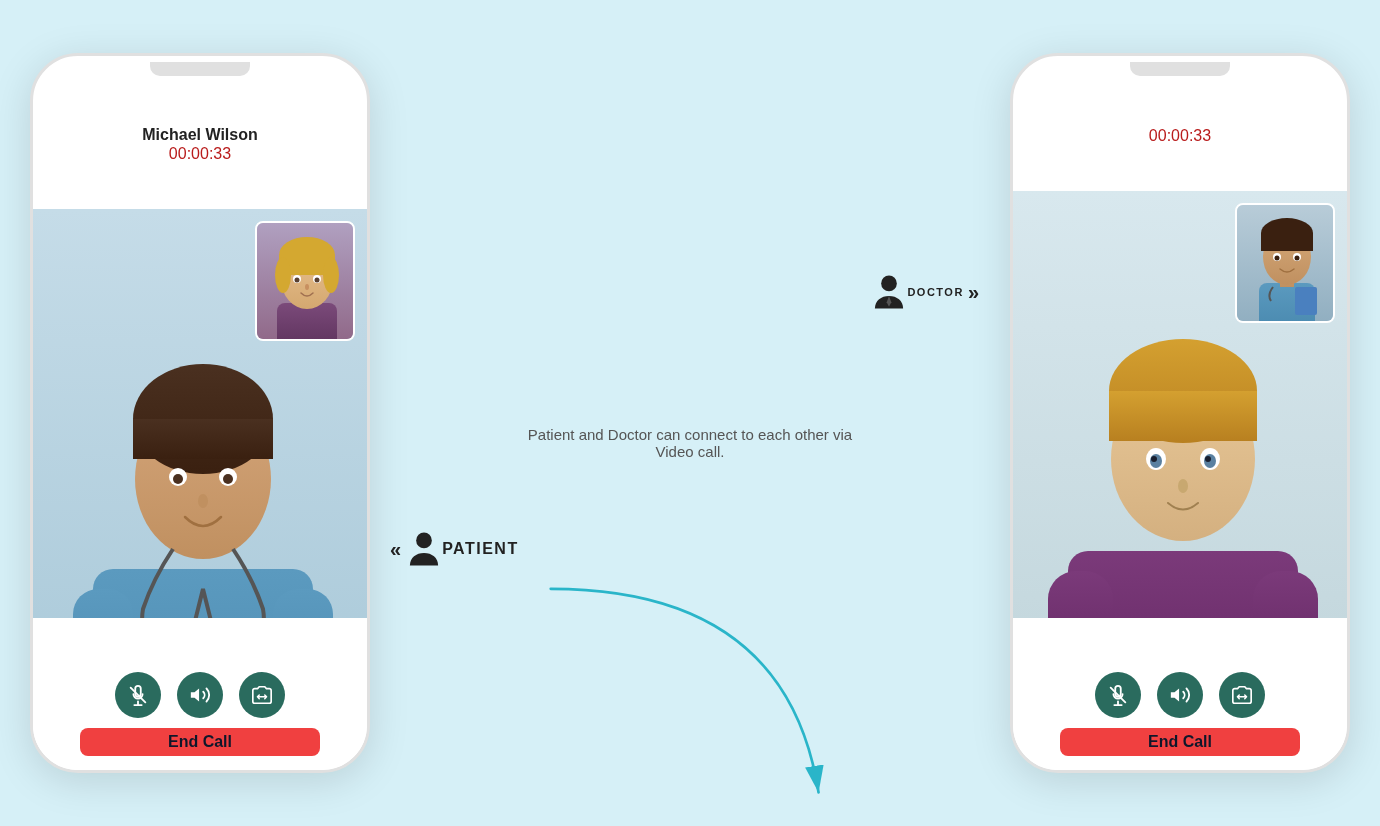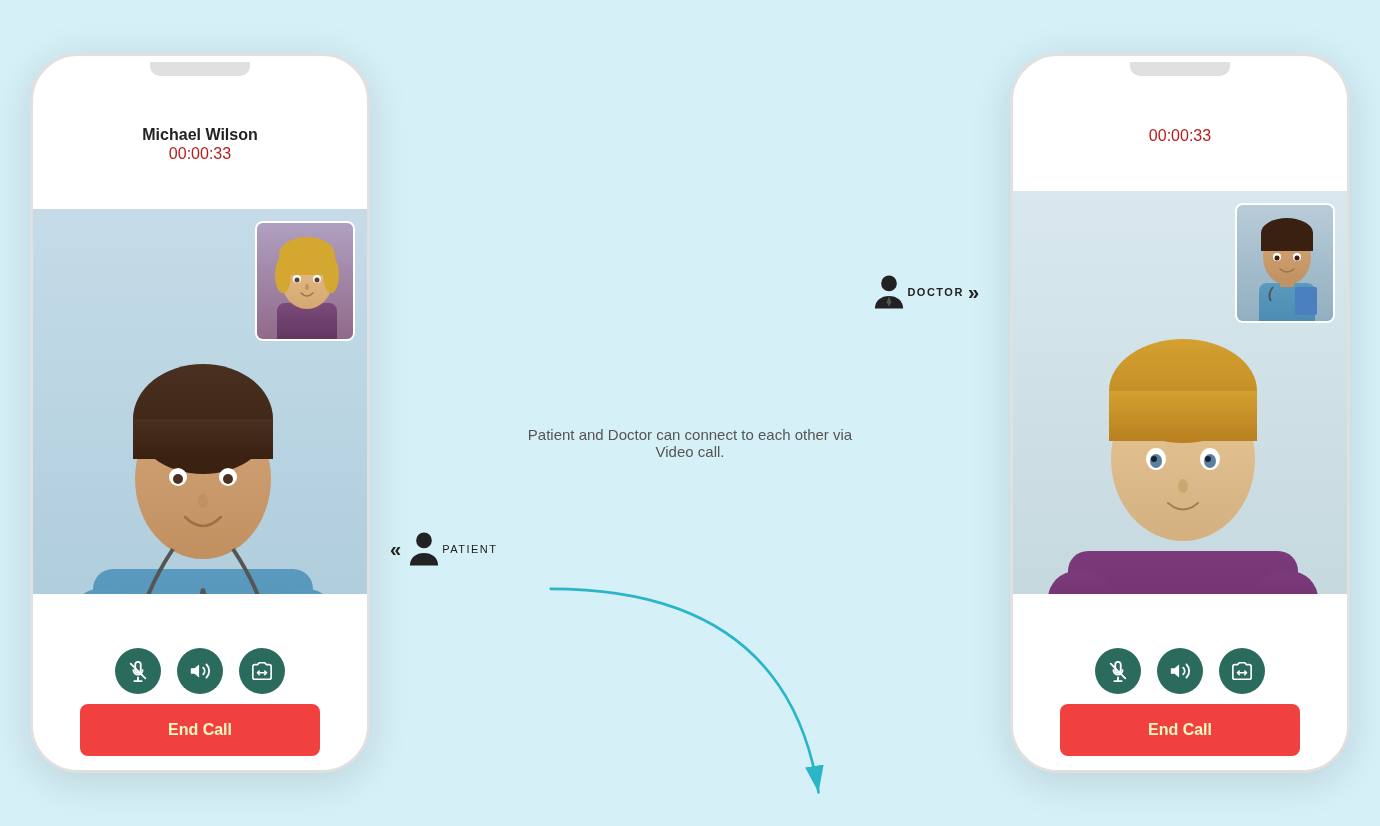--- a/index.html
+++ b/index.html
@@ -117,24 +117,24 @@
       cursor: pointer;
       border: none;
     }
 
     .ctrl-btn svg {
       fill: #fff;
     }
 
     .end-call-btn {
       width: 240px;
-      height: 52px;
+      height: 28px;
       background: #f04040;
       border-radius: 8px;
-      color: #fef9c3;
+      color: #0f172a;
       font-size: 16px;
       font-weight: 600;
       border: none;
       cursor: pointer;
       margin-bottom: 8px;
     }
 
     
     .middle-content {
       flex: 1;
@@ -329,21 +329,21 @@
     <p class="section-desc">Patient and Doctor can connect to each other via Video call.</p>
 
     <div style="position:absolute; left:20px; top:165px; display:flex; align-items:center; gap:4px;">
       <span style="font-size:20px; font-weight:800; color:#222; letter-spacing:1px;">«</span>
       <div class="role-icon">
 
         <svg class="person-svg" viewBox="0 0 40 46">
           <circle cx="20" cy="12" r="10" fill="#222"></circle>
           <path d="M2 44c0-10 8-16 18-16s18 6 18 16" fill="#222"></path>
         </svg>
-        <span style="font-size:11px; font-weight:400; letter-spacing:1.5px; color:#222;">PATIENT</span>
+        <span style="font-size:16px; font-weight:700; letter-spacing:1.5px; color:#222;">PATIENT</span>
       </div>
     </div>
 
     <svg style="position:absolute; top:180px; left:0; right:0; width:100%; height:300px;" viewBox="0 0 380 280">
       <defs>
         <marker id="arrowhead" markerWidth="10" markerHeight="7" refX="10" refY="3.5" orient="auto">
           <polygon points="0 0, 10 3.5, 0 7" fill="#2ab5c9"></polygon>
         </marker>
       </defs>
       <path d="M60 40 Q280 40 310 230" stroke="#2ab5c9" stroke-width="2.5" fill="none" stroke-linecap="round" marker-end="url(#arrowhead)"></path>

